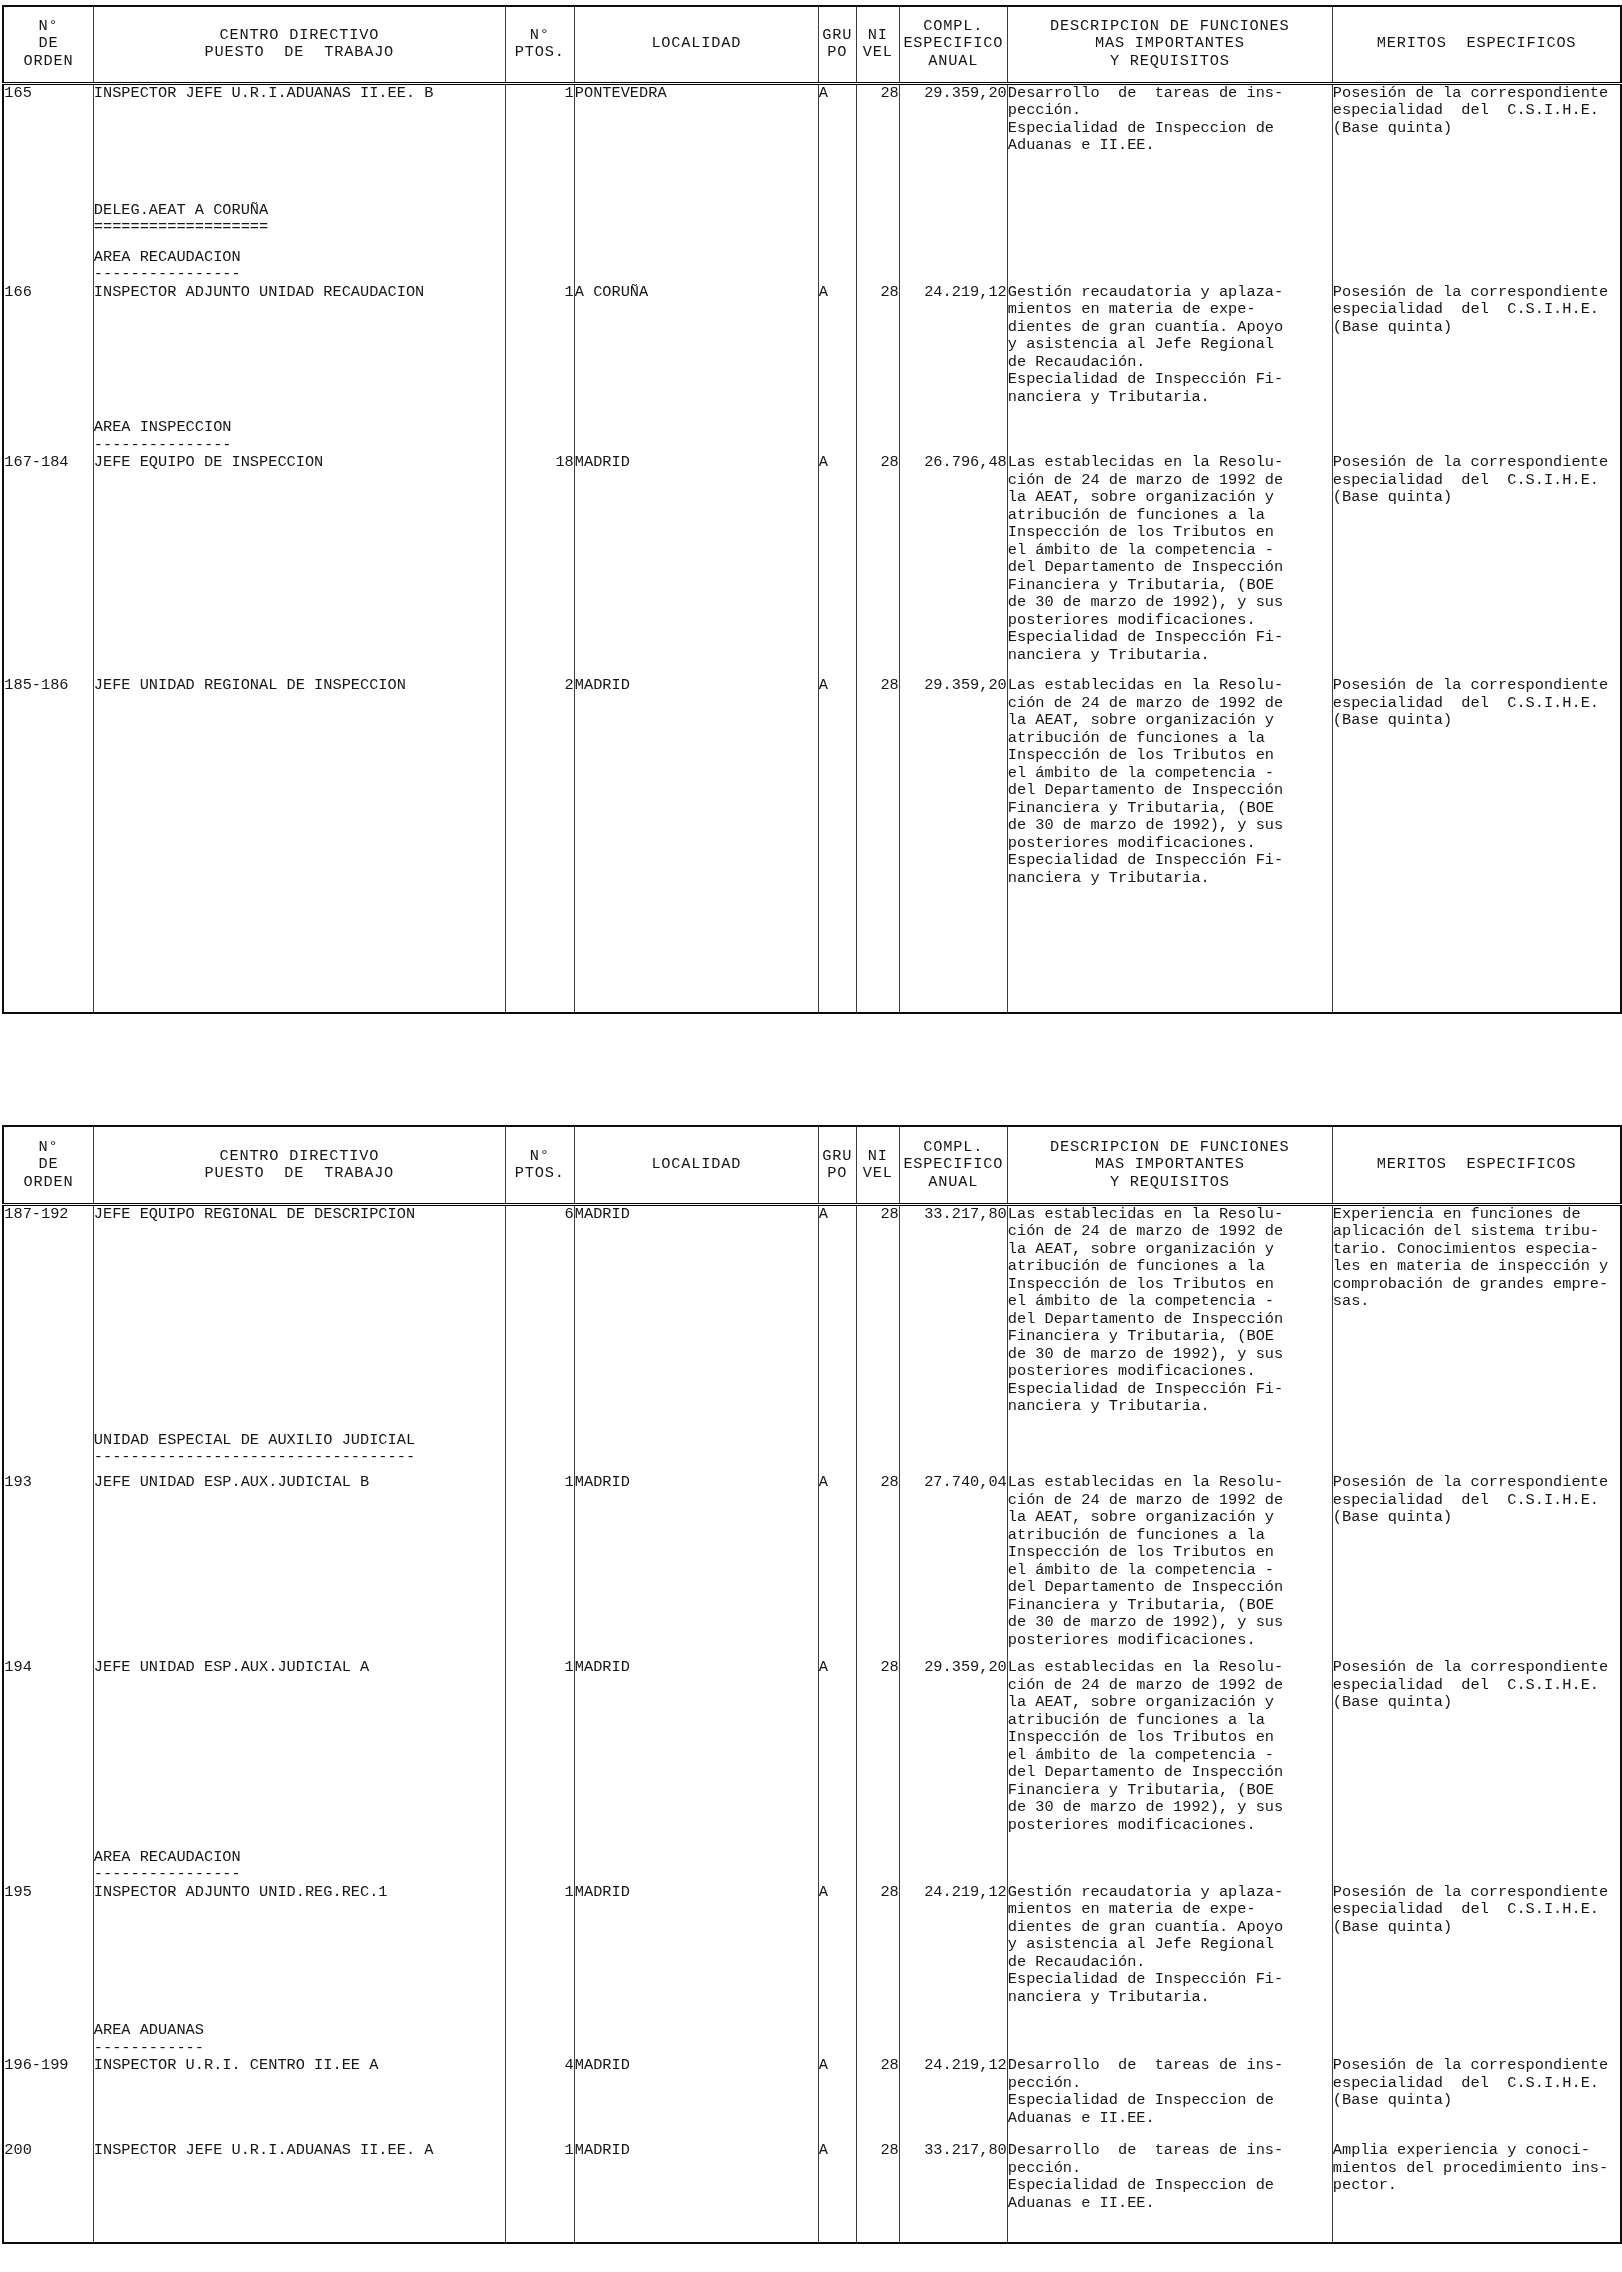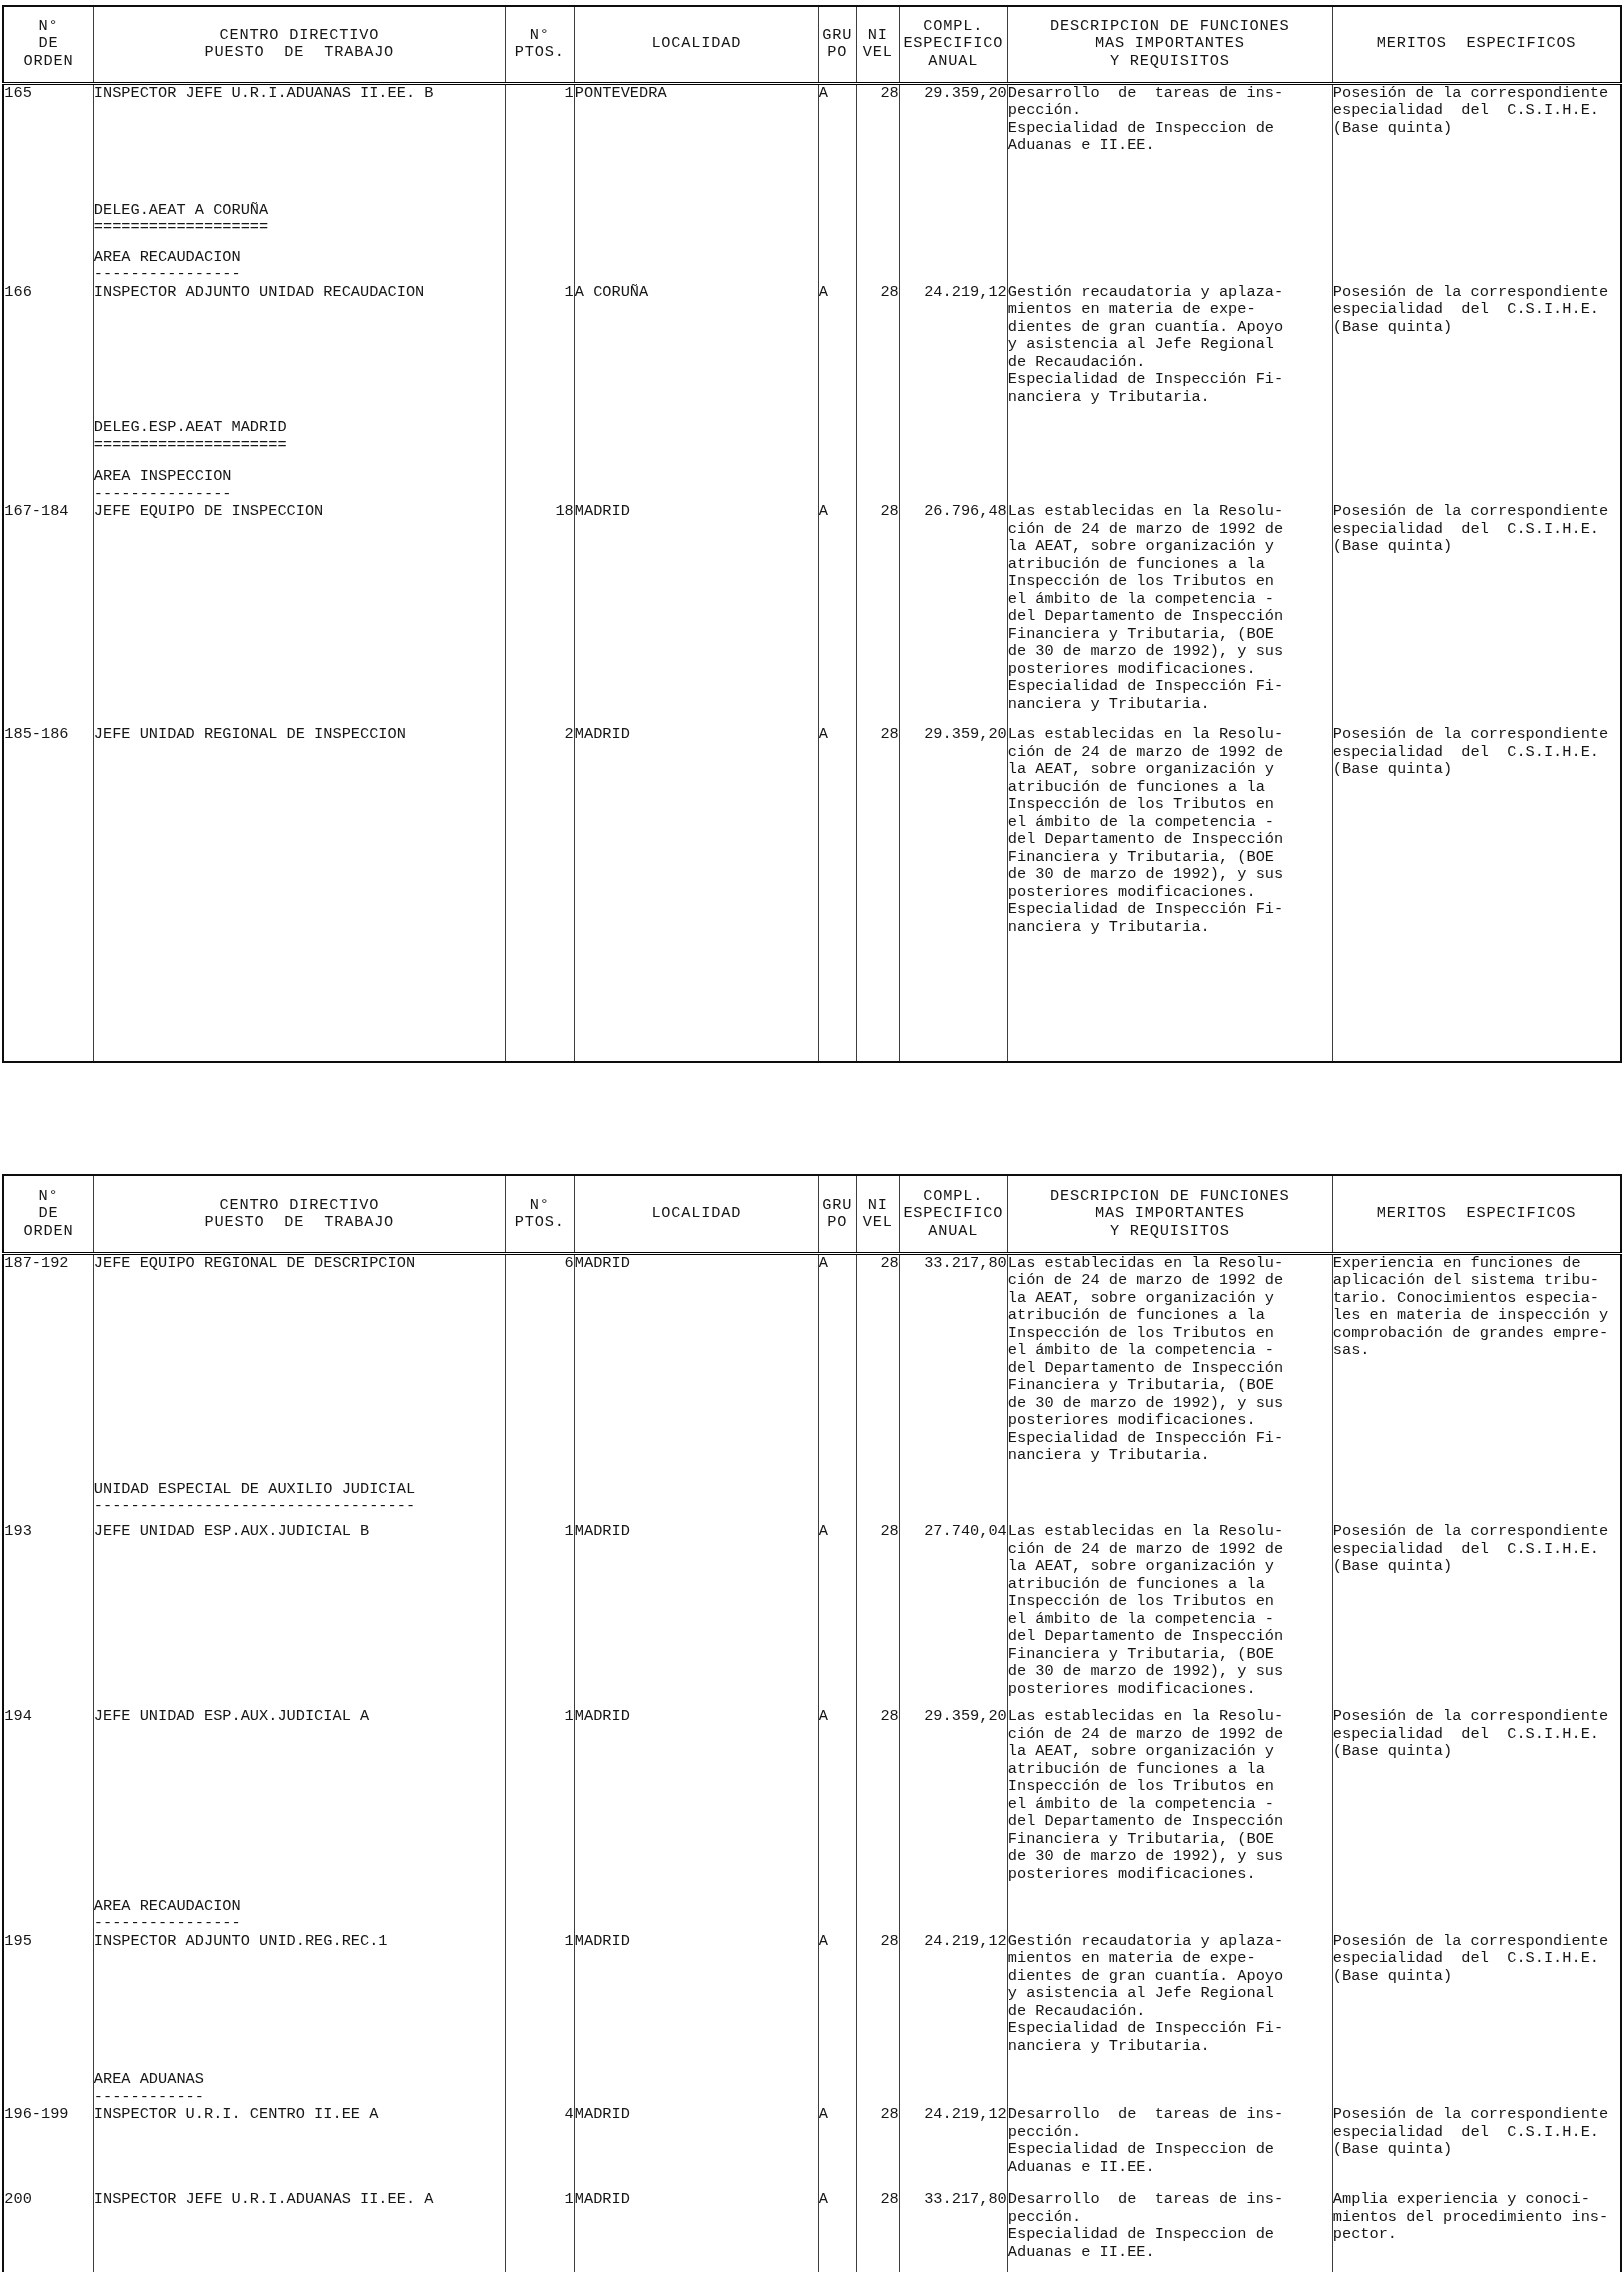--- a/index.html
+++ b/index.html
@@ -157,32 +157,20 @@
 mientos en materia de expe-
 dientes de gran cuantía. Apoyo
 y asistencia al Jefe Regional
 de Recaudación.
 Especialidad de Inspección Fi-
 nanciera y Tributaria.</td>
             <td class="c8">Posesión de la correspondiente
 especialidad  del  C.S.I.H.E.
 (Base quinta)</td>
           </tr>
-          <tr class="section-row" style="height: 49px;">
-            <td class="c0"></td>
-            <td class="c1"><span>DELEG.ESP.AEAT MADRID
-</span><span class="u">=====================</span></td>
-            <td class="c2"></td>
-            <td class="c3"></td>
-            <td class="c4"></td>
-            <td class="c5"></td>
-            <td class="c6"></td>
-            <td class="c7"></td>
-            <td class="c8"></td>
-          </tr>
           <tr class="section-row" style="height: 35px;">
             <td class="c0"></td>
             <td class="c1"><span>AREA INSPECCION
 </span><span class="u">---------------</span></td>
             <td class="c2"></td>
             <td class="c3"></td>
             <td class="c4"></td>
             <td class="c5"></td>
             <td class="c6"></td>
             <td class="c7"></td>

